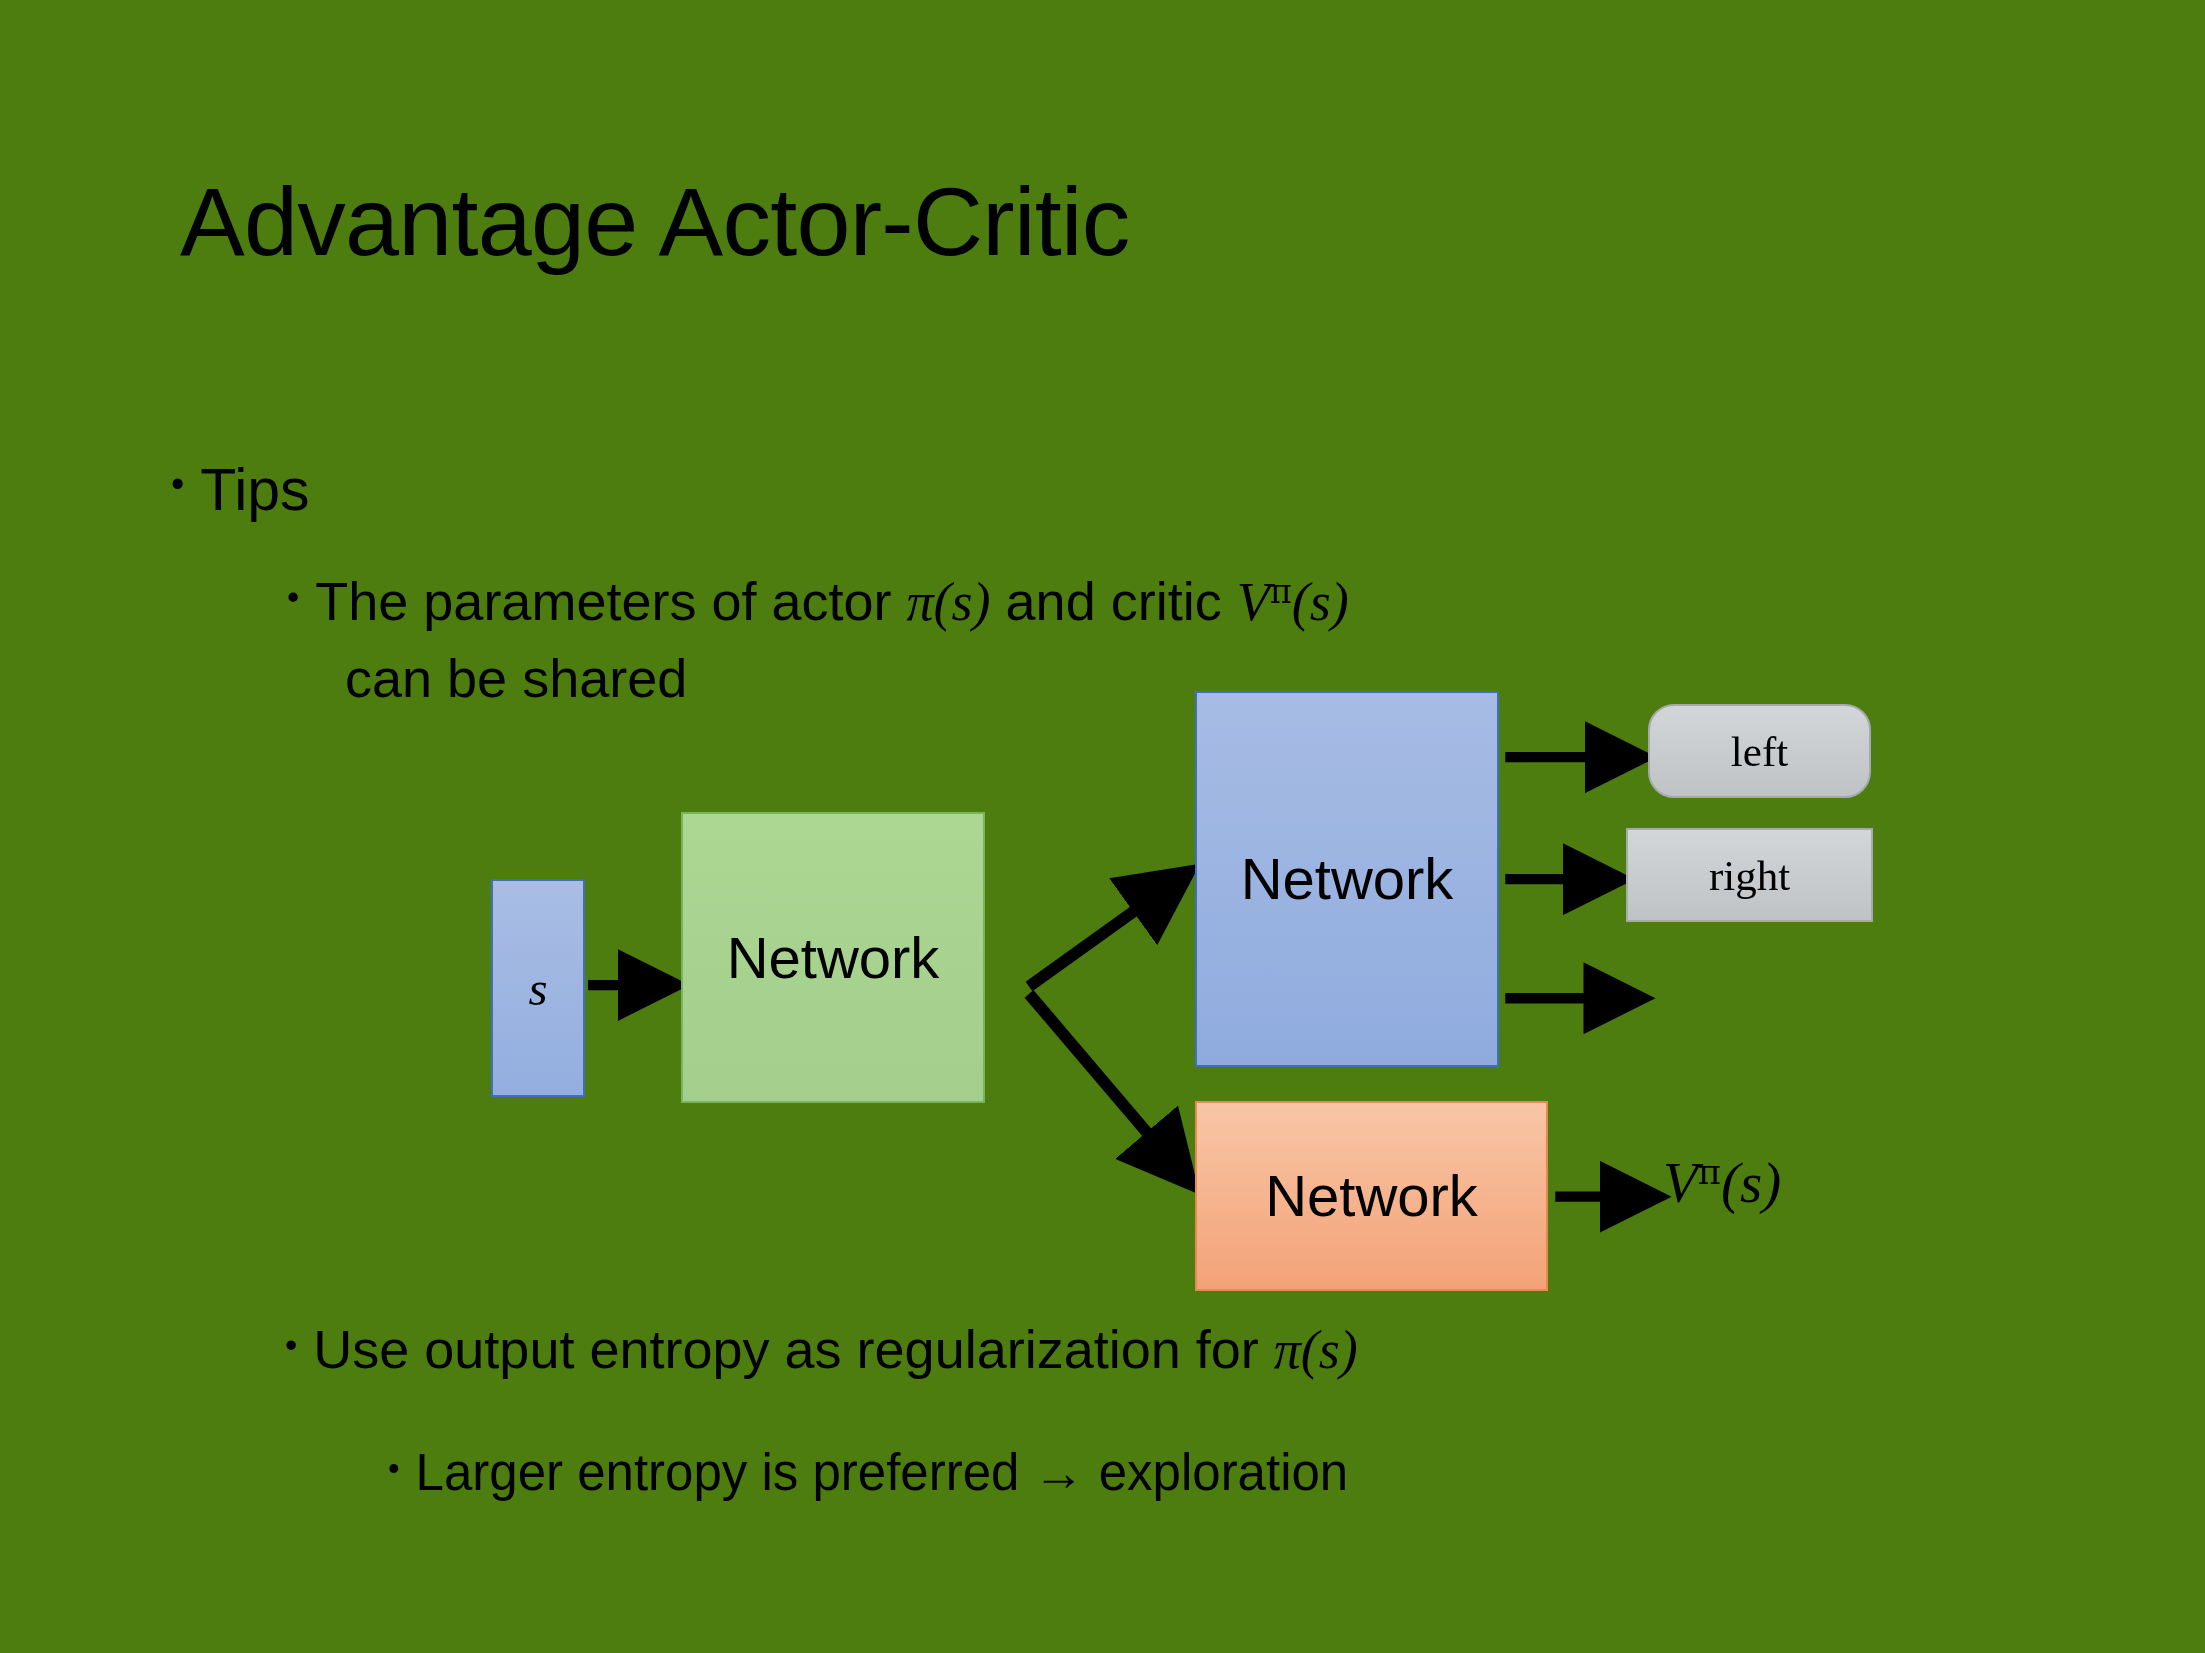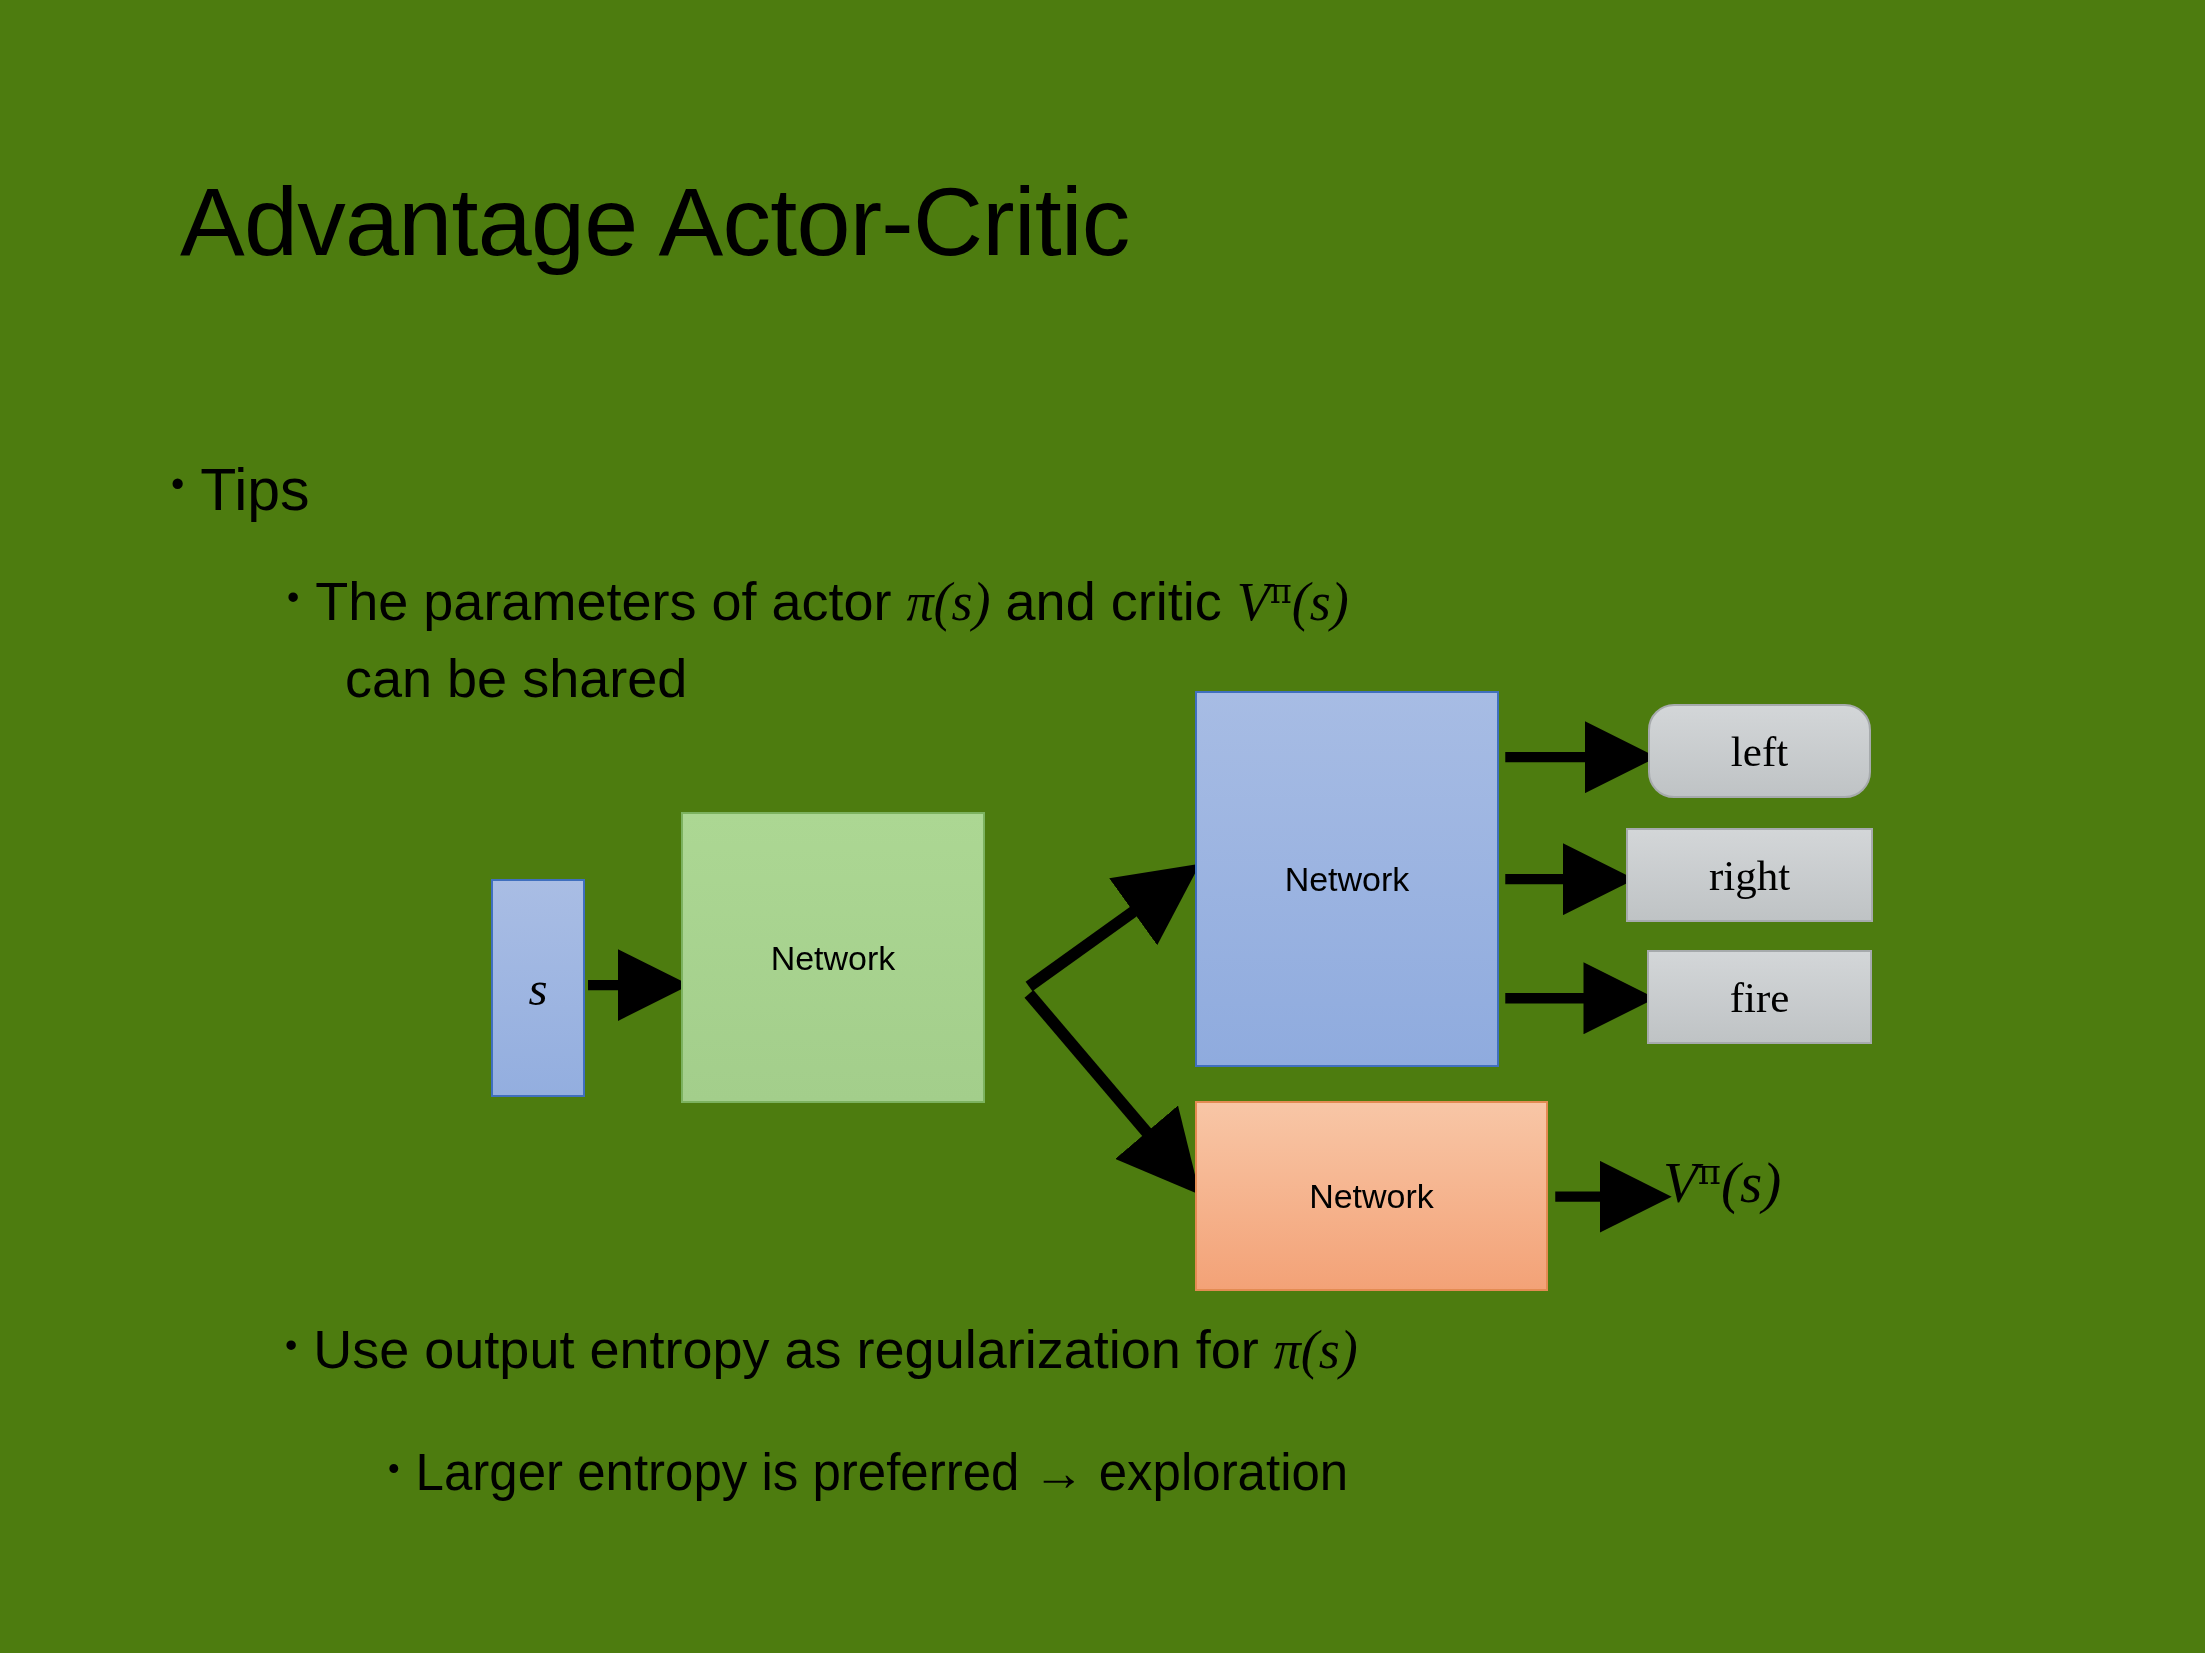--- a/index.html
+++ b/index.html
@@ -104,21 +104,21 @@
 
   .box {
     position: absolute;
     box-sizing: border-box;
     display: flex;
     align-items: center;
     justify-content: center;
   }
   .box .boxlabel {
     font-family: "Liberation Sans", sans-serif;
-    font-size: 34px;
+    font-size: 58px;
     color: #000;
     line-height: 1;
   }
 
   #box-state {
     left: 491px;  top: 879px;  width: 94px;  height: 218px;
     background: linear-gradient(180deg, #A9BDE4 0%, #93AEDF 100%);
     border: 2.2px solid #3F6FBE;
   }
   #box-state .boxlabel {
@@ -249,21 +249,18 @@
     <div class="box" id="box-critic-net">
       <span class="boxlabel">Network</span>
     </div>
 
     <div class="out-box" id="out-left">
       <span class="outlabel">left</span>
     </div>
     <div class="out-box" id="out-right">
       <span class="outlabel">right</span>
     </div>
-    <div class="out-box" id="out-fire">
-      <span class="outlabel">fire</span>
-    </div>
 
     <div id="label-vpi" class="math"><span>V</span><sup>π</sup><span>(s)</span></div>
 
   </div>
 </div>
 
 
 </body></html>

